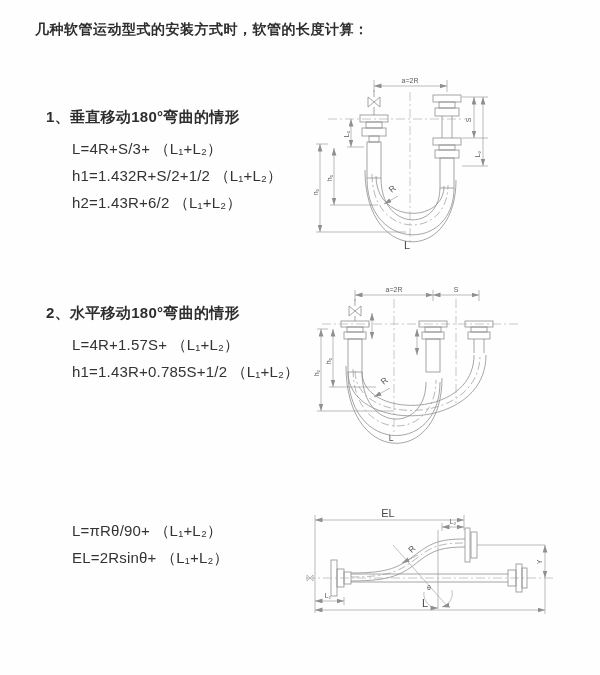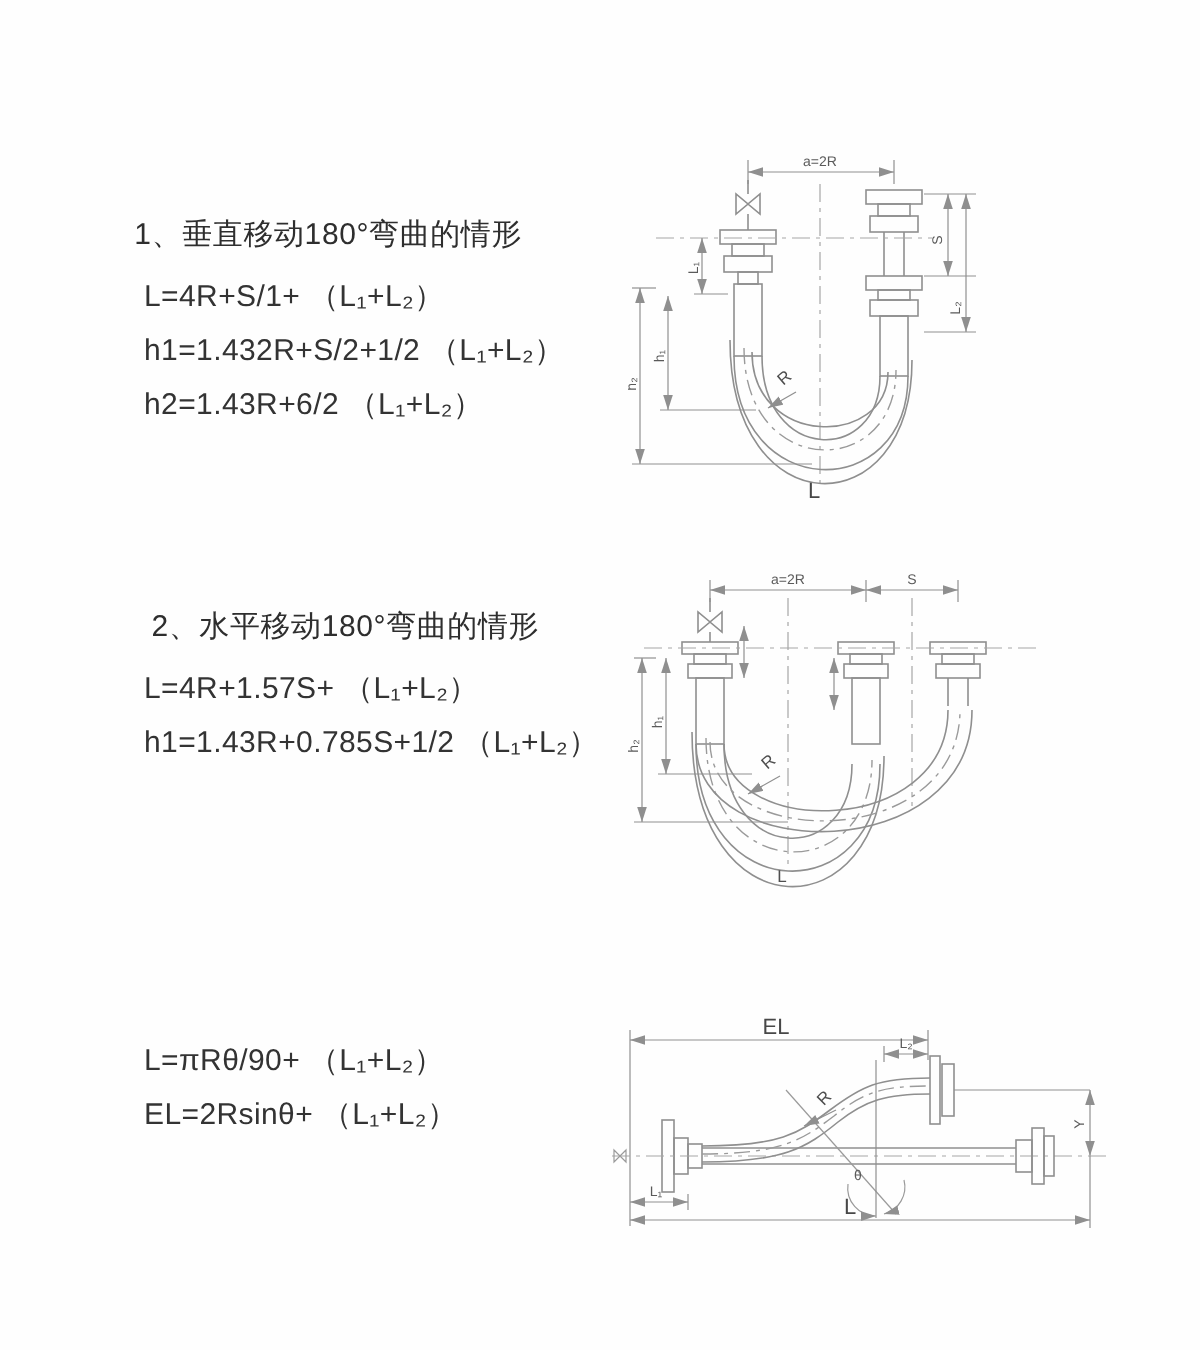--- a/index.html
+++ b/index.html
@@ -5,42 +5,43 @@
   html,body{margin:0;padding:0;background:#fff;}
   .page{
     position:relative;width:600px;height:675px;background:#fefefe;overflow:hidden;
     font-family:"Liberation Sans","DejaVu Sans",sans-serif;color:#333;
   }
   .doc-title{
     position:absolute;left:35px;top:21px;font-size:14px;font-weight:bold;
     letter-spacing:.5px;color:#2e2e2e;white-space:nowrap;
   }
   .sec{position:absolute;left:46px;}
-  .sec-heading{font-size:15px;font-weight:normal;color:#2e2e2e;margin-bottom:8px;white-space:nowrap;letter-spacing:.3px;text-align:center;}
+  .sec-heading{font-size:15px;font-weight:bold;color:#2e2e2e;margin-bottom:8px;white-space:nowrap;letter-spacing:.3px;}
   .formula{margin-left:26px;font-size:15px;color:#333;height:27px;line-height:27px;white-space:nowrap;letter-spacing:.2px;}
   .fig{position:absolute;}
   
   .ln{stroke:#8f8f8f;stroke-width:.8;fill:none;}
   .thin{stroke:#9a9a9a;stroke-width:.6;fill:none;}
   .cl{stroke:#a6a6a6;stroke-width:.6;fill:none;stroke-dasharray:9 3 2 3;}
   .dsh{stroke:#9a9a9a;stroke-width:.7;fill:none;stroke-dasharray:8 3 2 3;}
   .dim{stroke:#8f8f8f;stroke-width:.6;fill:none;}
   .dlab{font-family:"Liberation Sans",sans-serif;font-size:7px;fill:#5a5a5a;}
   .dlab-md{font-family:"Liberation Sans",sans-serif;font-size:8.5px;fill:#4f4f4f;}
   .dlab-lg{font-family:"Liberation Sans",sans-serif;font-size:11px;fill:#474747;}
 </style>
 </head>
 <body>
 
 <div class="page">
 
+  <div class="doc-title">几种软管运动型式的安装方式时，软管的长度计算：</div>
 
   <div class="sec" style="top:108px">
     <div class="sec-heading">1、垂直移动180°弯曲的情形</div>
-    <div class="formula">L=4R+S/1+ （L₁+L₂）</div>
+    <div class="formula">L=4R+S/3+ （L₁+L₂）</div>
     <div class="formula">h1=1.432R+S/2+1/2 （L₁+L₂）</div>
     <div class="formula">h2=1.43R+6/2 （L₁+L₂）</div>
   </div>
 
   <div class="sec" style="top:304px">
     <div class="sec-heading">2、水平移动180°弯曲的情形</div>
     <div class="formula">L=4R+1.57S+ （L₁+L₂）</div>
     <div class="formula">h1=1.43R+0.785S+1/2 （L₁+L₂）</div>
   </div>
 

